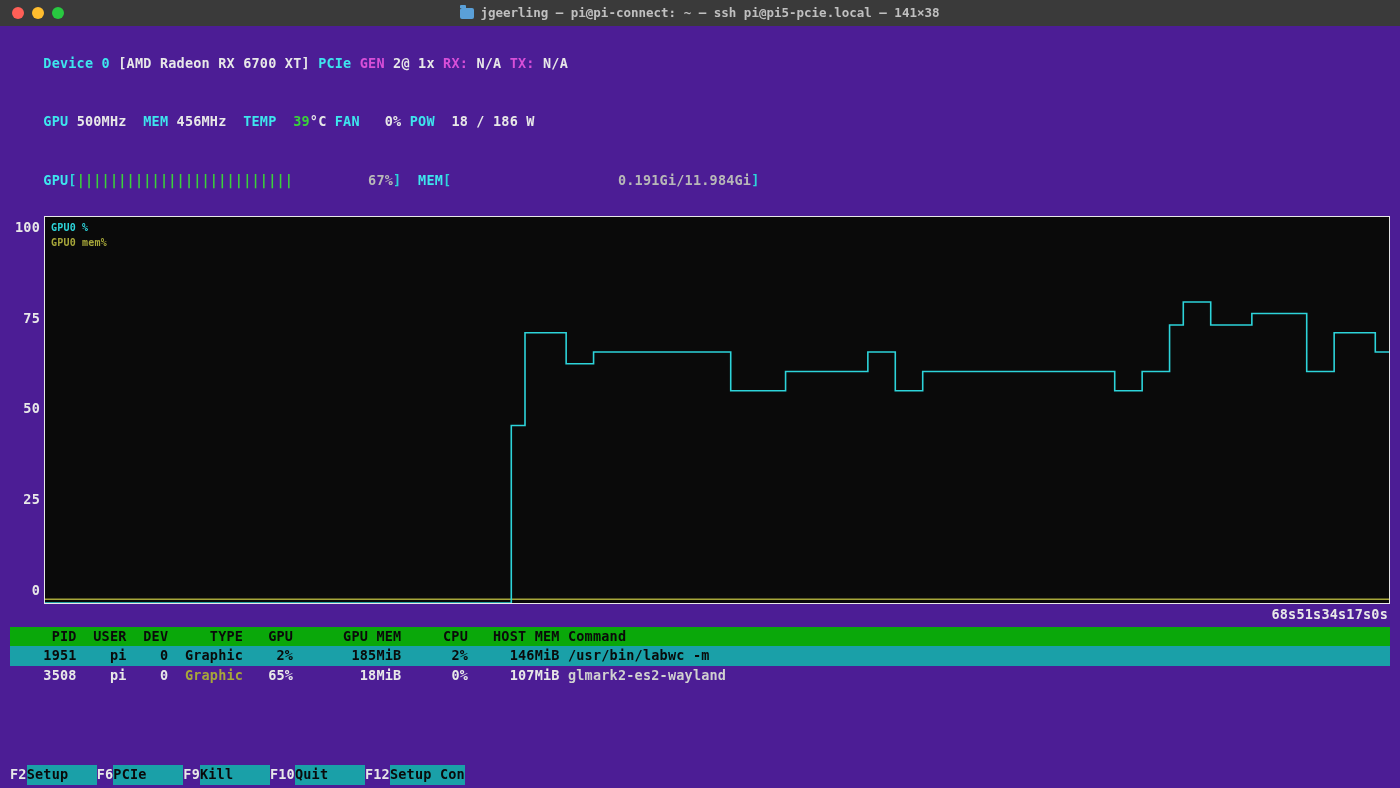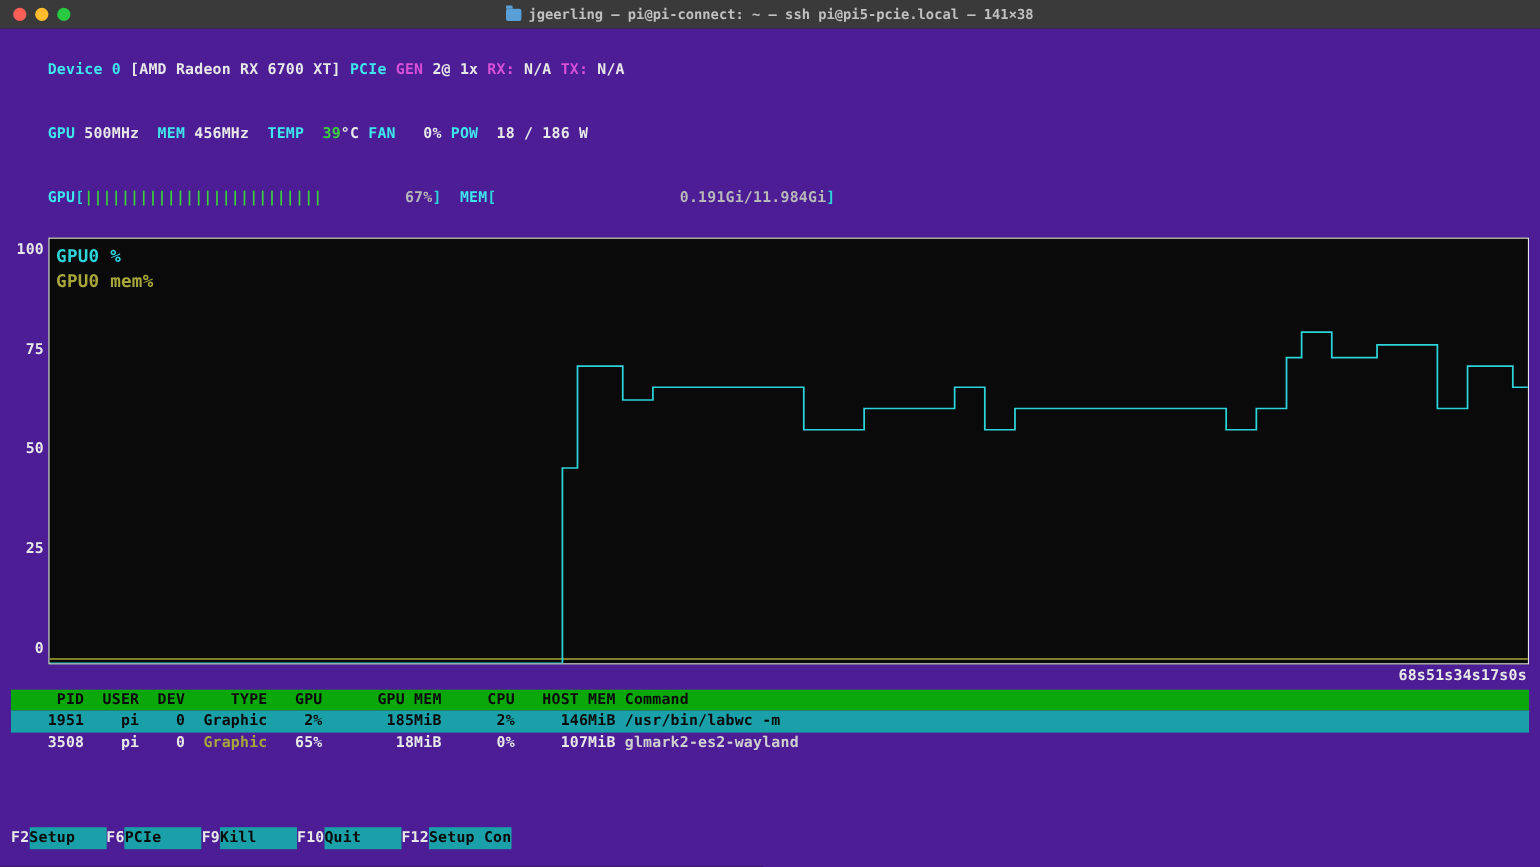--- a/index.html
+++ b/index.html
@@ -94,21 +94,21 @@
   }
   .chart-box {
     flex: 1;
     border: 1.5px solid #e8e8e8;
     position: relative;
     background: #0a0a0a;
   }
   .legend {
     position: absolute;
     top: 4px; left: 6px;
-    font-size: 16px;
+    font-size: 10px;
   }
   .legend .l1 { color: #2dd4da; }
   .legend .l2 { color: #a7a73a; }
   .chart-svg {
     position: absolute;
     inset: 0;
     width: 100%;
     height: 100%;
   }
   .xaxis {
@@ -136,21 +136,21 @@
   .prow .type-y { color: #a7a73a; }
   .cursor-block {
     display: inline-block;
     width: 9px;
     background: #808080;
   }
 
   
   .footer {
     position: absolute;
-    bottom: 16px;
+    bottom: 3px;
     left: 10px;
     right: 10px;
     display: flex;
     gap: 0;
     white-space: pre;
   }
   .fkey { color: #e8e8e8; }
   .flabel {
     background: #1aa0a8;
     color: #0a0a0a;

